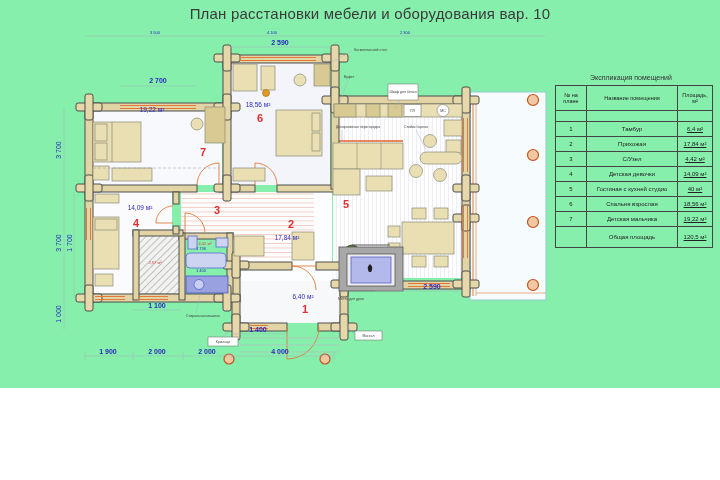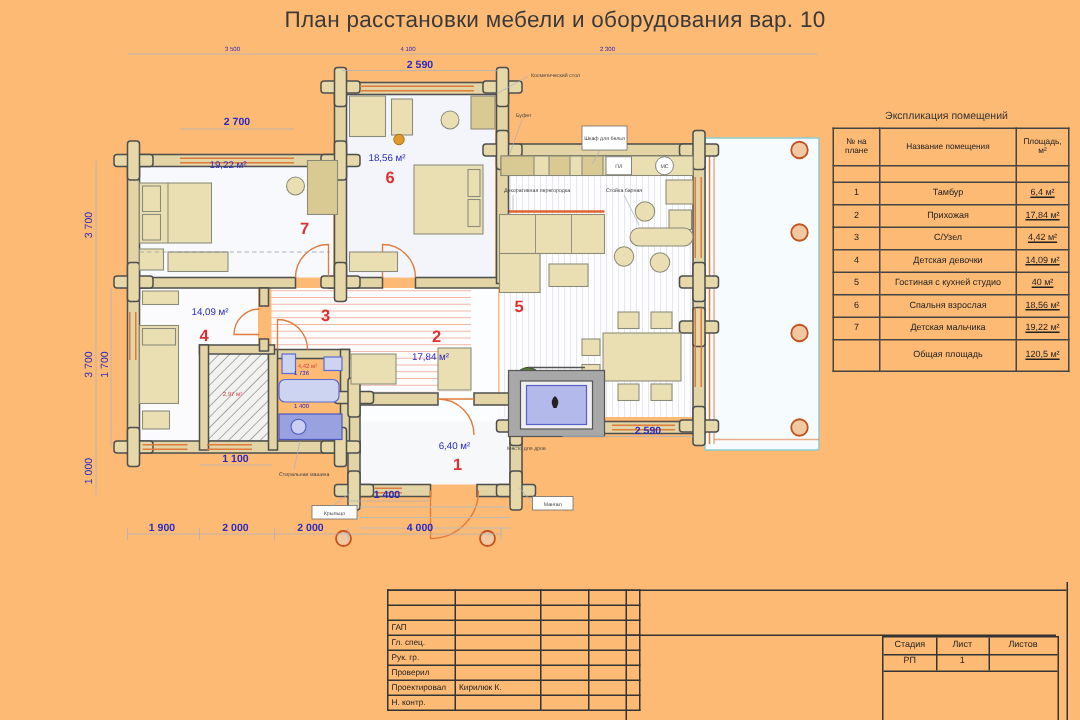--- a/index.html
+++ b/index.html
@@ -1,16 +1,16 @@
 <!DOCTYPE html>
 <html><head>
 <meta charset="utf-8">
 <style>
   html,body{margin:0;padding:0;background:#fff;}
-  #page{position:relative;width:720px;height:480px;background:#fdba74;overflow:hidden;
+  #page{position:relative;width:720px;height:388px;background:#86efac;overflow:hidden;
         font-family:"Liberation Sans",sans-serif;}
   #sheet-title{position:absolute;left:0;top:5px;width:740px;text-align:center;
         font-size:15px;color:#3a3a3a;letter-spacing:.2px;}
   svg{position:absolute;left:0;top:0;}
   svg text{font-family:"Liberation Sans",sans-serif;}
   .dim{font-size:7px;fill:#2a2ac0;}
   .dimsm{font-size:4px;fill:#2a2ac0;}
   .rnum{font-size:11px;fill:#e02f2f;font-weight:bold;}
   .area{font-size:6.5px;fill:#2a2ac0;}
   .call{font-size:3.5px;fill:#444;}

